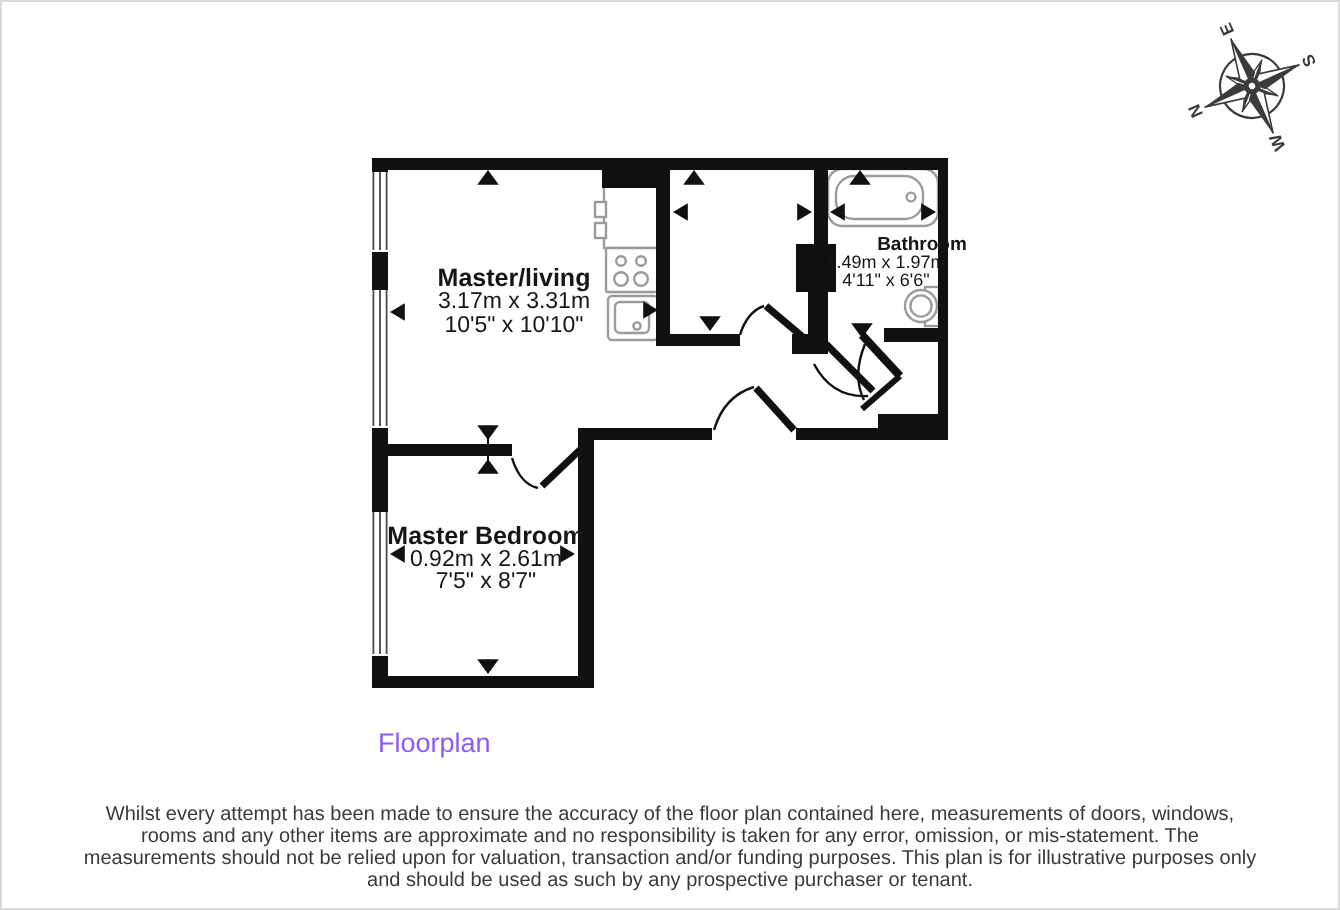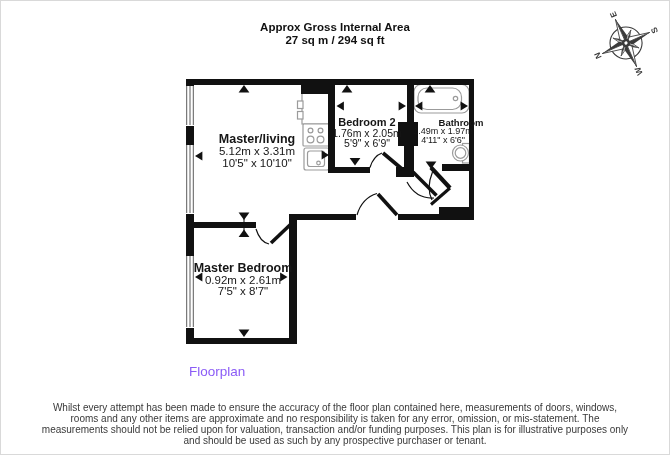--- a/index.html
+++ b/index.html
@@ -32,24 +32,20 @@
     position:absolute;top:401px;left:50%;transform:translateX(-50%);
     width:588px;text-align:center;font-size:10px;line-height:11px;color:#3a3a3a;
   }
   svg.plan{position:absolute;left:0;top:0;}
 </style>
 </head>
 <body>
 
 <div class="page">
 
-  <div class="title">
-    <div>Approx Gross Internal Area</div>
-    <div>27 sq m / 294 sq ft</div>
-  </div>
 
   <svg class="plan" width="668" height="453" viewBox="0 0 668 453">
 
     <g stroke="#9b9b9b" stroke-width="1.2" fill="#ffffff">
 
       <rect x="301" y="92" width="28" height="31"></rect>
       <rect x="296.5" y="100" width="5.5" height="7.5"></rect>
       <rect x="296.5" y="110.5" width="5.5" height="7.5"></rect>
 
       <g>
@@ -214,27 +210,22 @@
         <text x="0" y="-28">N</text>
         <text x="31" y="3">E</text>
         <text x="0" y="34">S</text>
         <text x="-31" y="3">W</text>
       </g>
     </g>
   </svg>
 
   <div class="room-label lbl-kitchen">
     <div class="rname">Master/living</div>
-    <div>5.12m x 3.31m</div>
+    <div>3.17m x 3.31m</div>
     <div>10'5" x 10'10"</div>
-  </div>
-  <div class="room-label lbl-bedroom2">
-    <div class="rname">Bedroom 2</div>
-    <div>1.76m x 2.05m</div>
-    <div>5'9" x 6'9"</div>
   </div>
   <div class="room-label lbl-bathroom">
     <div class="rname">Bathroom</div>
     <div>1.49m x 1.97m</div>
     <div>4'11" x 6'6"</div>
   </div>
   <div class="room-label lbl-master">
     <div class="rname">Master Bedroom</div>
     <div>0.92m x 2.61m</div>
     <div>7'5" x 8'7"</div>

